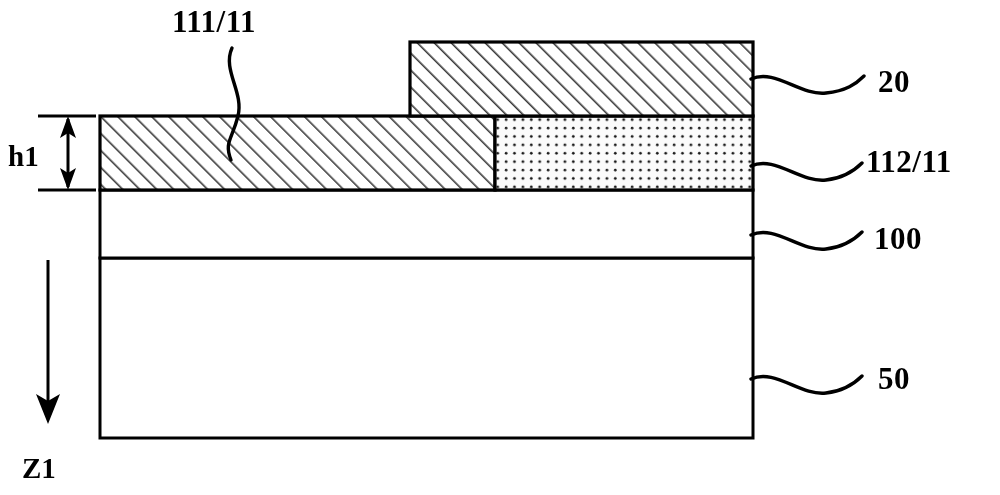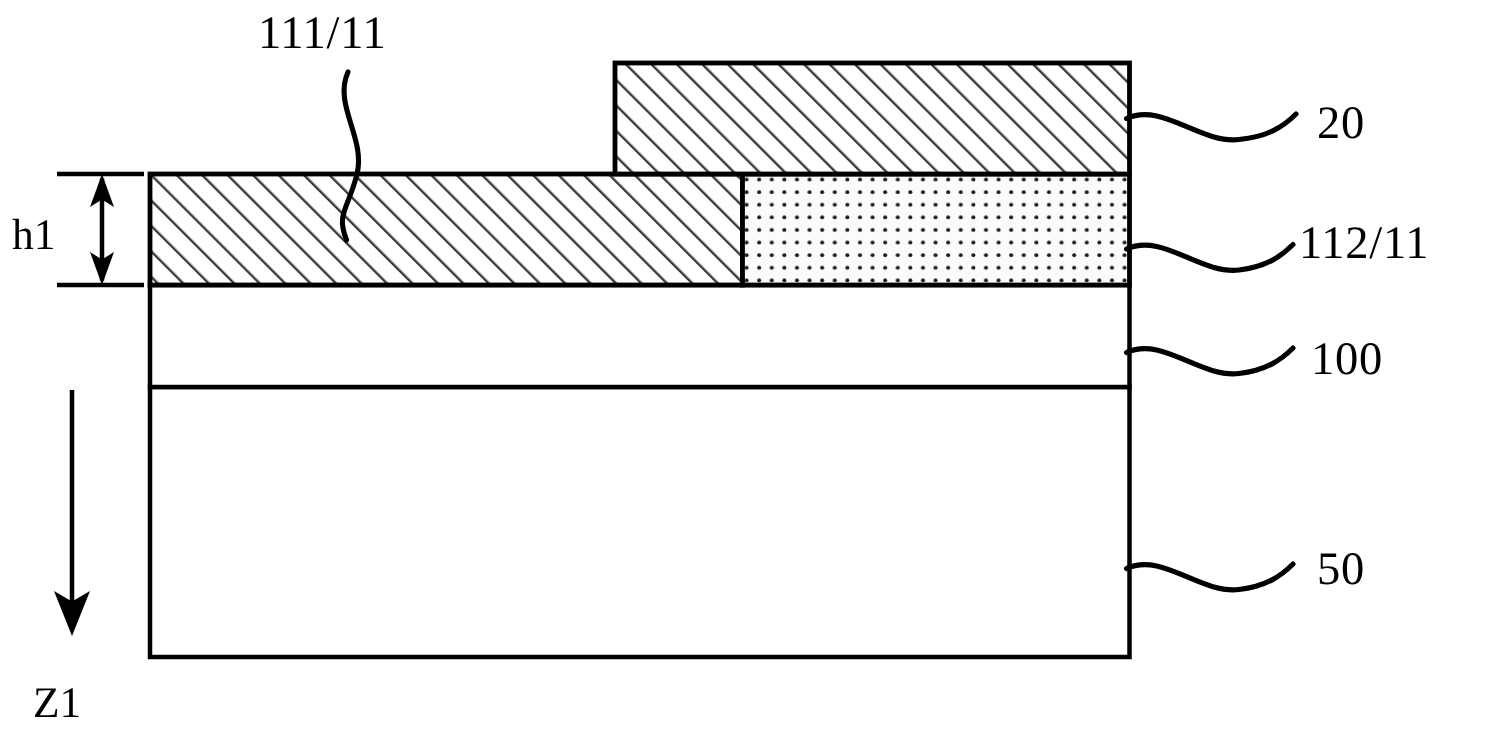--- a/index.html
+++ b/index.html
@@ -11,20 +11,21 @@
     width: 1000px;
     height: 495px;
     overflow: hidden;
     font-family: "Liberation Serif", "DejaVu Serif", serif;
   }
   #figure-root {
     position: relative;
     width: 828px;
     height: 495px;
     background: #ffffff;
+    font-weight: bold;
   }
   #figure-svg {
     position: absolute;
     top: 0;
     left: 0;
     width: 1000px;
     height: 495px;
     display: block;
   }
   .fig-label {

